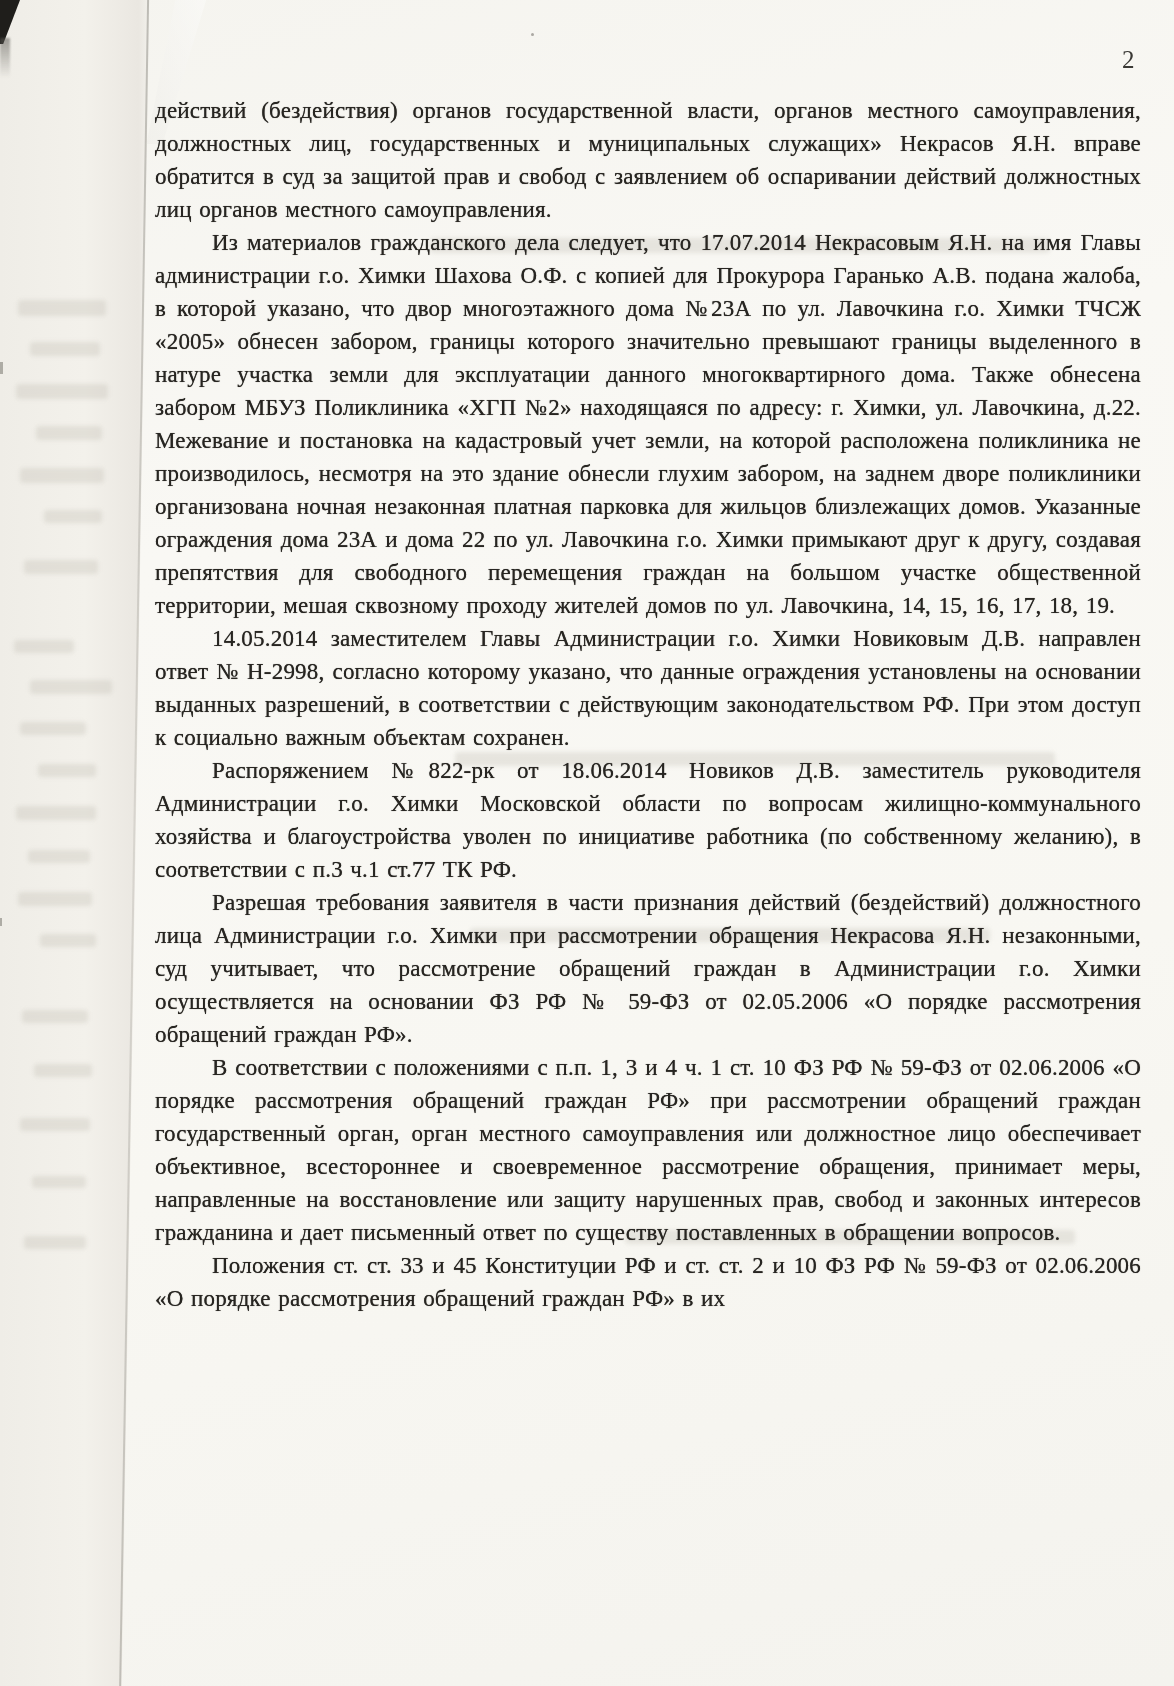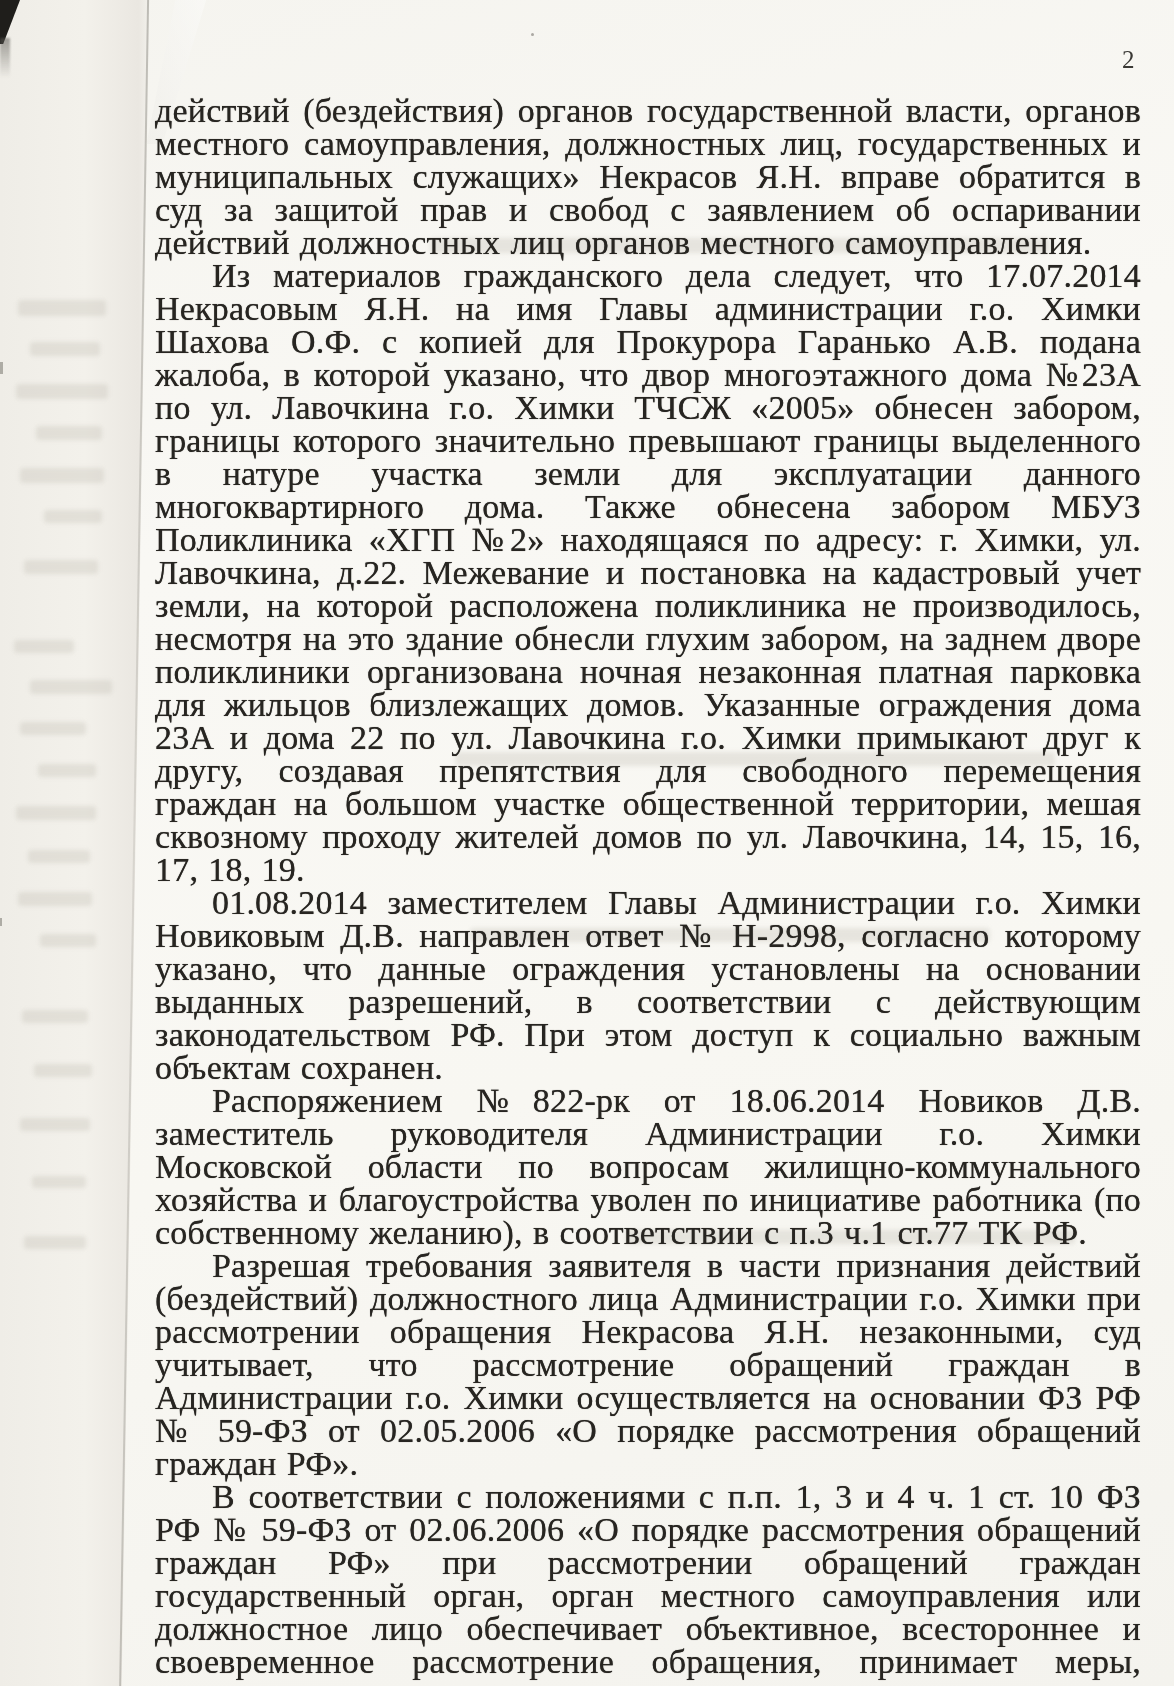--- a/index.html
+++ b/index.html
@@ -58,21 +58,21 @@
     font-size: 25px; color:#3a3935;
   }
 
   .text-block {
     position: absolute; left:155px; top:94px; width:986px;
   }
   .text-block p {
     margin: 0;
     text-indent: 57px;
     text-align: justify;
-    font-size: 34px;
+    font-size: 23px;
     line-height: 33px;
     color: #272521;
     letter-spacing: .2px;
     word-spacing: 1.5px;
     text-shadow: 0 0 .7px rgba(39,37,33,.9);
     hyphens: none;
   }
   .text-block p.continuation { text-indent: 0; }
 </style>
 </head>
@@ -114,19 +114,20 @@
       <div class="ghost" style="left: 20px; top: 1118px; width: 70px; height: 13px;"></div>
       <div class="ghost" style="left: 32px; top: 1176px; width: 54px; height: 12px;"></div>
       <div class="ghost" style="left: 24px; top: 1236px; width: 62px; height: 13px;"></div>
     </div>
 
   <div class="page-number">2</div>
 
   <div class="text-block">
     <p class="continuation">действий (бездействия) органов государственной власти, органов местного самоуправления, должностных лиц, государственных и муниципальных служащих» Некрасов Я.Н. вправе обратится в суд за защитой прав и свобод с заявлением об оспаривании действий должностных лиц органов местного самоуправления.</p>
     <p>Из материалов гражданского дела следует, что 17.07.2014 Некрасовым Я.Н. на имя Главы администрации г.о. Химки Шахова О.Ф. с копией для Прокурора Гаранько А.В. подана жалоба, в которой указано, что двор многоэтажного дома №23А по ул. Лавочкина г.о. Химки ТЧСЖ «2005» обнесен забором, границы которого значительно превышают границы выделенного в натуре участка земли для эксплуатации данного многоквартирного дома. Также обнесена забором МБУЗ Поликлиника «ХГП №2» находящаяся по адресу: г. Химки, ул. Лавочкина, д.22. Межевание и постановка на кадастровый учет земли, на которой расположена поликлиника не производилось, несмотря на это здание обнесли глухим забором, на заднем дворе поликлиники организована ночная незаконная платная парковка для жильцов близлежащих домов. Указанные ограждения дома 23А и дома 22 по ул. Лавочкина г.о. Химки примыкают друг к другу, создавая препятствия для свободного перемещения граждан на большом участке общественной территории, мешая сквозному проходу жителей домов по ул. Лавочкина, 14, 15, 16, 17, 18, 19.</p>
-    <p>01.08.2014 заместителем Главы Администрации г.о. Химки Новиковым Д.В. направлен ответ № Н-2998, согласно которому указано, что данные ограждения установлены на основании выданных разрешений, в соответствии с действующим законодательством РФ. При этом доступ к социально важным объектам сохранен.</p>
+    <p>14.05.2014 заместителем Главы Администрации г.о. Химки Новиковым Д.В. направлен ответ № Н-2998, согласно которому указано, что данные ограждения установлены на основании выданных разрешений, в соответствии с действующим законодательством РФ. При этом доступ к социально важным объектам сохранен.</p>
     <p>Распоряжением №822-рк от 18.06.2014 Новиков Д.В. заместитель руководителя Администрации г.о. Химки Московской области по вопросам жилищно-коммунального хозяйства и благоустройства уволен по инициативе работника (по собственному желанию), в соответствии с п.3 ч.1 ст.77 ТК РФ.</p>
     <p>Разрешая требования заявителя в части признания действий (бездействий) должностного лица  Администрации г.о. Химки при рассмотрении обращения Некрасова Я.Н. незаконными, суд учитывает, что рассмотрение обращений граждан в Администрации г.о. Химки осуществляется на основании ФЗ РФ № 59-ФЗ от 02.05.2006 «О порядке рассмотрения обращений граждан РФ».</p>
     <p>В соответствии с положениями с п.п. 1, 3 и 4 ч. 1 ст. 10 ФЗ РФ № 59-ФЗ от 02.06.2006 «О порядке рассмотрения обращений граждан РФ» при рассмотрении обращений граждан государственный орган, орган местного самоуправления или должностное лицо обеспечивает объективное, всестороннее и своевременное рассмотрение обращения, принимает меры, направленные на восстановление или защиту нарушенных прав, свобод и законных интересов гражданина и дает письменный ответ по существу поставленных в обращении вопросов.</p>
+    <p>Положения ст. ст. 33 и 45 Конституции РФ и ст. ст. 2 и 10 ФЗ РФ № 59-ФЗ от 02.06.2006 «О порядке рассмотрения обращений граждан РФ» в их</p>
   </div>
 
 </div>
 
 </body></html>

